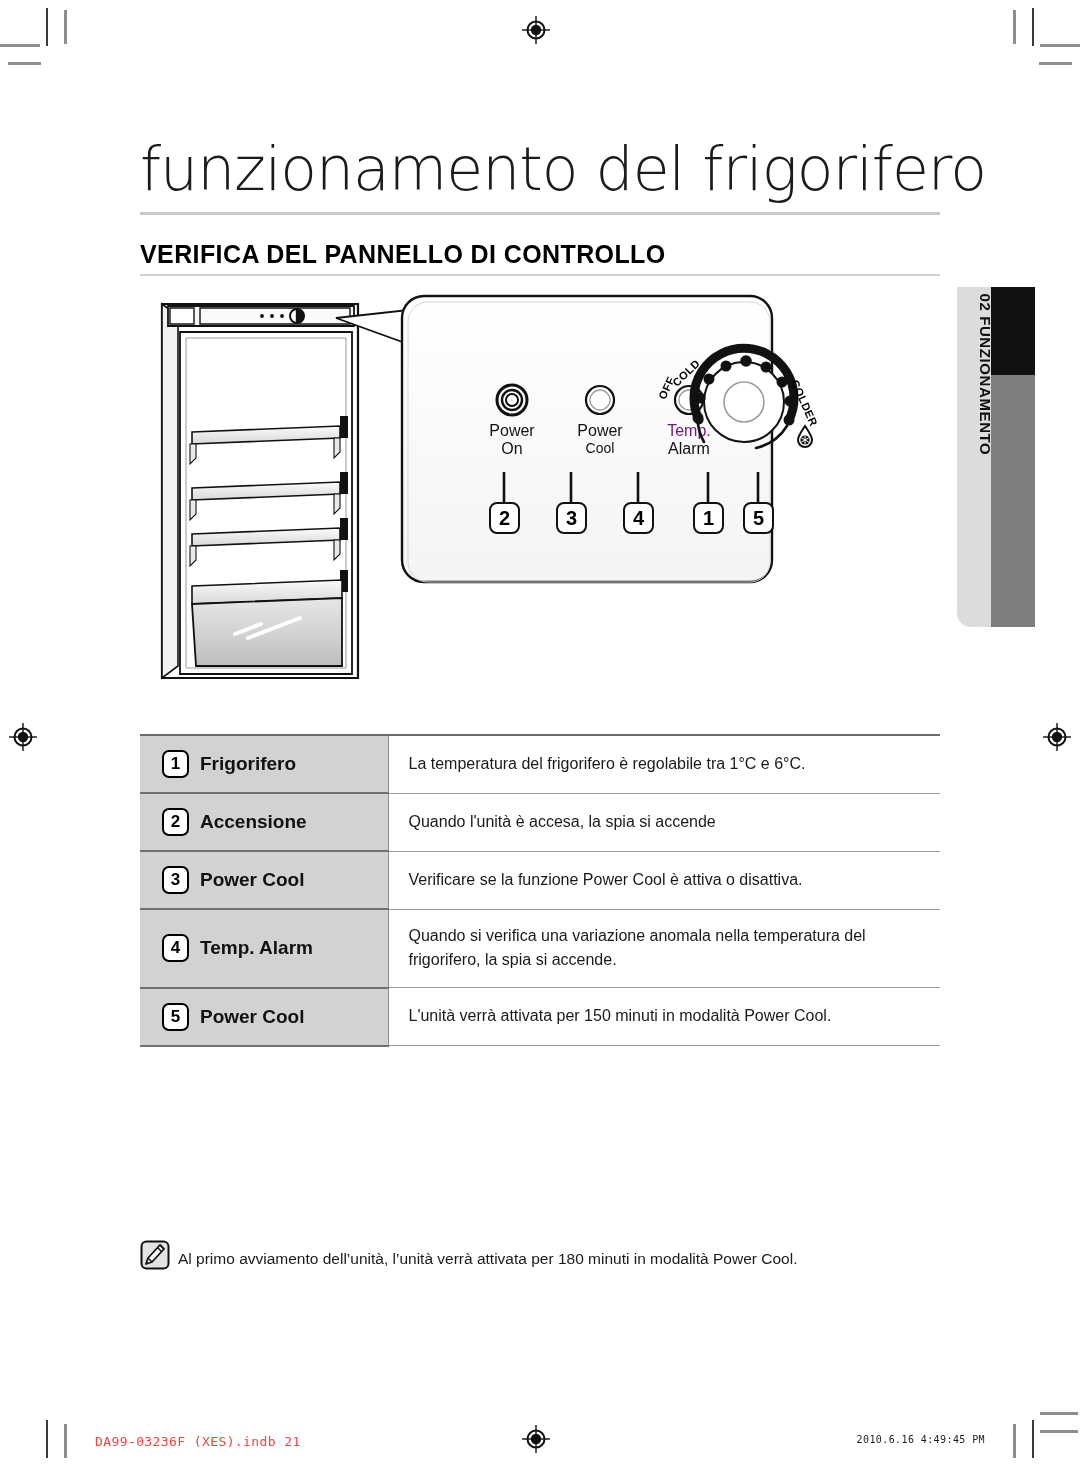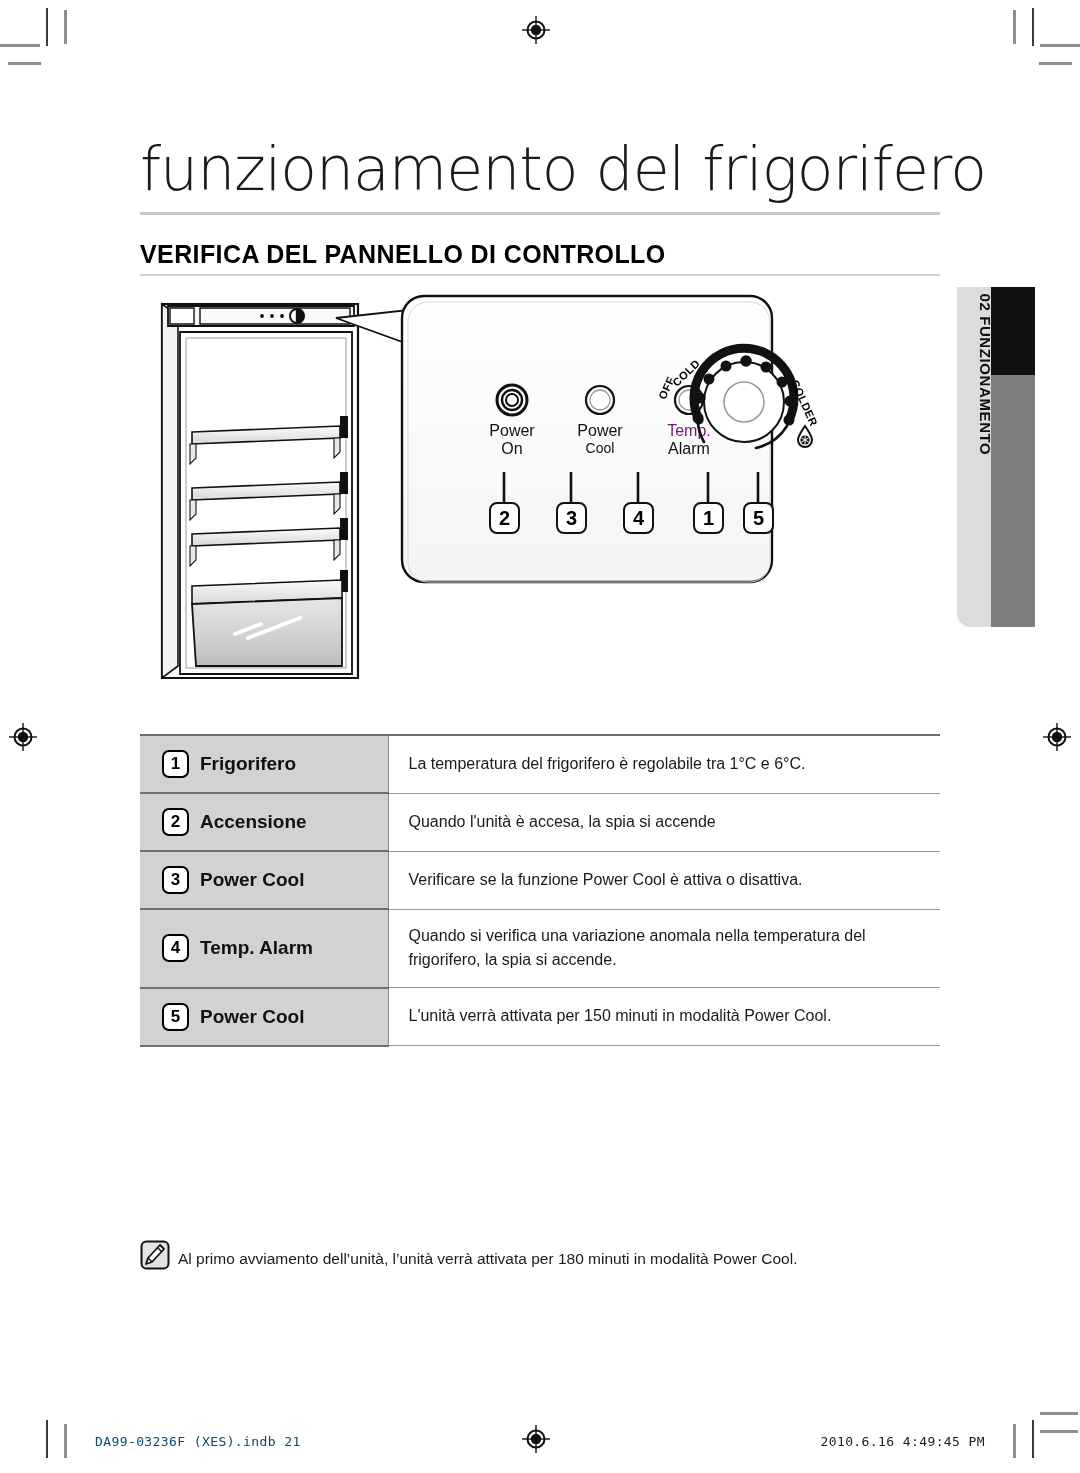--- a/index.html
+++ b/index.html
@@ -91,26 +91,26 @@
   #note .note-text { font-size:15.5px; color:#1a1a1a; line-height:1.4; padding-top:4px; }
 
   
   #page-number {
     position:absolute; left:640px; top:1318px; width:300px;
     text-align:right; font-size:18px; color:#8a8a8a;
   }
   #page-number b { color:#4c4c4c; font-size:20px; }
   #print-footer-left {
     position:absolute; left:95px; top:1434px;
-    font-size:13px; color:#0c4a6e; letter-spacing:.4px;
+    font-size:13px; color:#ef4444; letter-spacing:.4px;
     font-family:"DejaVu Sans Mono", monospace;
   }
   #print-footer-right {
     position:absolute; right:95px; top:1434px;
-    font-size:13px; color:#1c1c1c; letter-spacing:.4px;
+    font-size:10px; color:#1c1c1c; letter-spacing:.4px;
     font-family:"DejaVu Sans Mono", monospace;
   }
 </style>
 </head>
 <body>
 
 <div id="page">
 
   <div class="cropmark" style="left:46px; top:8px; width:2px; height:38px;"></div>
   <div class="cropmark grey" style="left:64px; top:10px; width:3px; height:34px;"></div>

